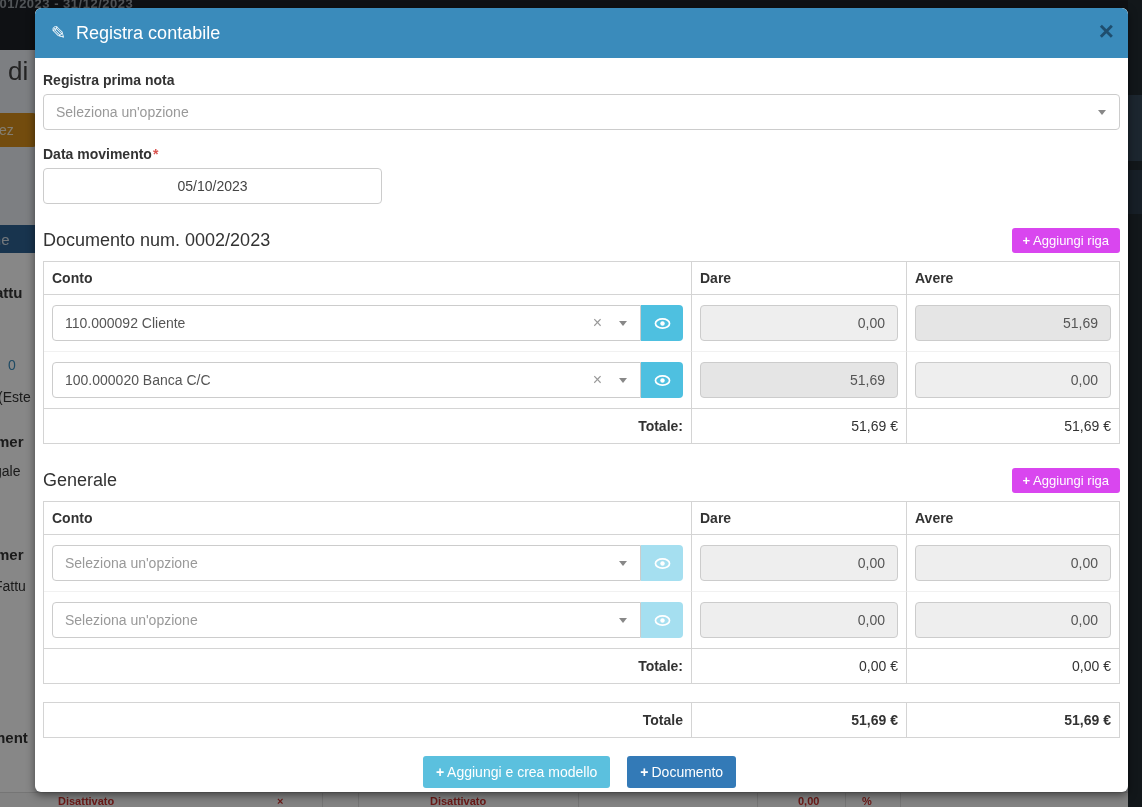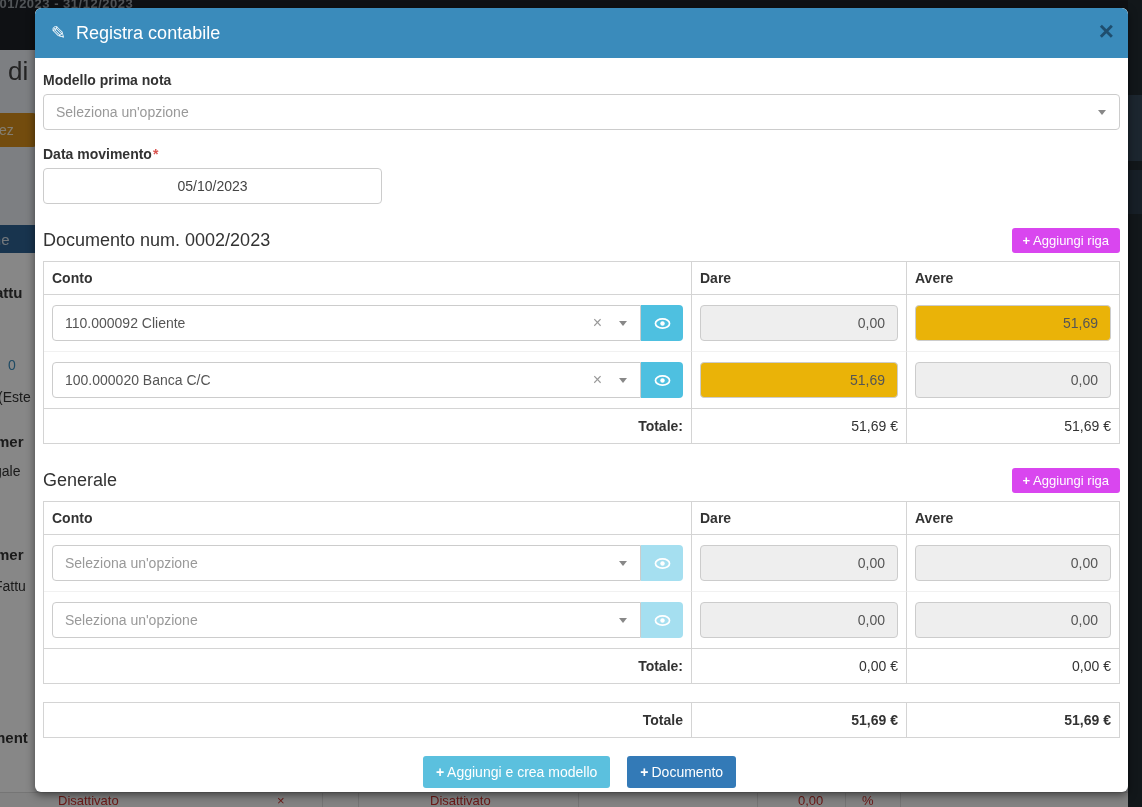--- a/index.html
+++ b/index.html
@@ -22,21 +22,21 @@
   .bf-tab-blue { position:absolute; left:-42px; top:225px; width:78px; height:28px; background:#2f6293; color:#d8e1e8; font-size:15px; display:flex; align-items:center; justify-content:center; }
   .bf-attu { left:-5px; top:284px; font-size:15px; font-weight:bold; }
   .bf-zero { left:8px; top:357px; font-size:14px; color:#3c8dbc; }
   .bf-est { left:-2px; top:389px; font-size:14px; }
   .bf-mer1 { left:-4px; top:433px; font-size:15px; font-weight:bold; }
   .bf-gale { left:-6px; top:463px; font-size:14px; }
   .bf-mer2 { left:-4px; top:546px; font-size:15px; font-weight:bold; }
   .bf-fattu { left:-6px; top:578px; font-size:14px; }
   .bf-ment { left:-8px; top:729px; font-size:15px; font-weight:bold; }
   .bottom-row { position:absolute; left:0; bottom:0; width:1128px; height:15px; background:#f5f5f5; border-top:1px solid #ddd; overflow:hidden; }
-  .bottom-row span { position:absolute; top:1px; line-height:14px; font-size:13px; color:#c9302c; font-weight:normal; }
+  .bottom-row span { position:absolute; top:1px; line-height:14px; font-size:11px; color:#c9302c; font-weight:bold; }
   .br-t1 { left:58px; } .br-x { left:277px; font-size:14px; } .br-t2 { left:430px; } .br-amt { left:798px; } .br-pct { left:862px; }
   .br-sep { position:absolute; top:0; width:0; height:15px; border-left:1px solid #dcdcdc; }
   .s1{left:322px} .s2v{left:358px} .s3{left:578px} .s4{left:757px} .s5{left:845px} .s6{left:900px}
 
   
   .overlay { position:absolute; inset:0; background:rgba(0,0,0,0.47); }
 
   
   .modal { position:absolute; left:35px; top:8px; width:1093px; height:784px; background:#fff; border-radius:6px; box-shadow:0 3px 9px rgba(0,0,0,.5); overflow:hidden; }
   .modal-header { position:relative; background:#3a8bbb; color:#fff; padding:14px 16px; height:50px; display:flex; align-items:center; border-radius:6px 6px 0 0; }
@@ -74,21 +74,21 @@
   .rb { border-top:1px solid #f1f1f1; }
   .tot { border-top:1px solid #d4d4d4; padding:9px 8px; text-align:right; font-size:14px; color:#333; }
   .tot.lbl { font-weight:bold; }
   .bold { font-weight:bold; }
 
   .sel-group { display:flex; }
   .sel-group .s2 { flex:1; border-radius:4px 0 0 4px; }
   .eye-btn { width:42px; height:36px; border:none; border-radius:0 4px 4px 0; background:#4ec0e0; display:flex; align-items:center; justify-content:center; cursor:pointer; }
   .eye-btn.disabled { background:#a5dff0; cursor:default; }
 
-  .num { height:36px; border:1px solid #ccc; border-radius:4px; background:#eab308; display:flex; align-items:center; justify-content:flex-end; padding:0 12px; font-size:14px; color:#555; }
+  .num { height:36px; border:1px solid #ccc; border-radius:4px; background:#e5e5e5; display:flex; align-items:center; justify-content:flex-end; padding:0 12px; font-size:14px; color:#555; }
   .num.disabled { background:#eee; }
 
   .summary { margin-top:18px; }
   .summary .tot { border-top:none; }
 
   .footer { display:flex; justify-content:center; gap:17px; margin-top:18px; padding-right:4px; }
   .btn-light { background:#5bc0de; color:#fff; border:none; border-radius:3px; padding:8px 13px; font-size:14px; cursor:pointer; }
   .btn-dark { background:#337ab7; color:#fff; border:none; border-radius:3px; padding:8px 13px; font-size:14px; cursor:pointer; }
 </style>
 </head>
@@ -139,21 +139,21 @@
 
   <div class="modal">
     <div class="modal-header">
       <span class="edit-ic">✎</span>
       <span class="modal-title">Registra contabile</span>
       <button class="close-btn">×</button>
     </div>
 
     <div class="modal-body">
 
-      <label>Modello prima nota</label>
+      <label>Registra prima nota</label>
       <div class="s2">
         <span class="placeholder">Seleziona un'opzione</span>
         <span class="caret"></span>
       </div>
 
       <div class="row2">
         <div class="col-date">
           <label><span>Data movimento</span><span class="req">*</span></label>
           <div class="input center">05/10/2023</div>
         </div>

